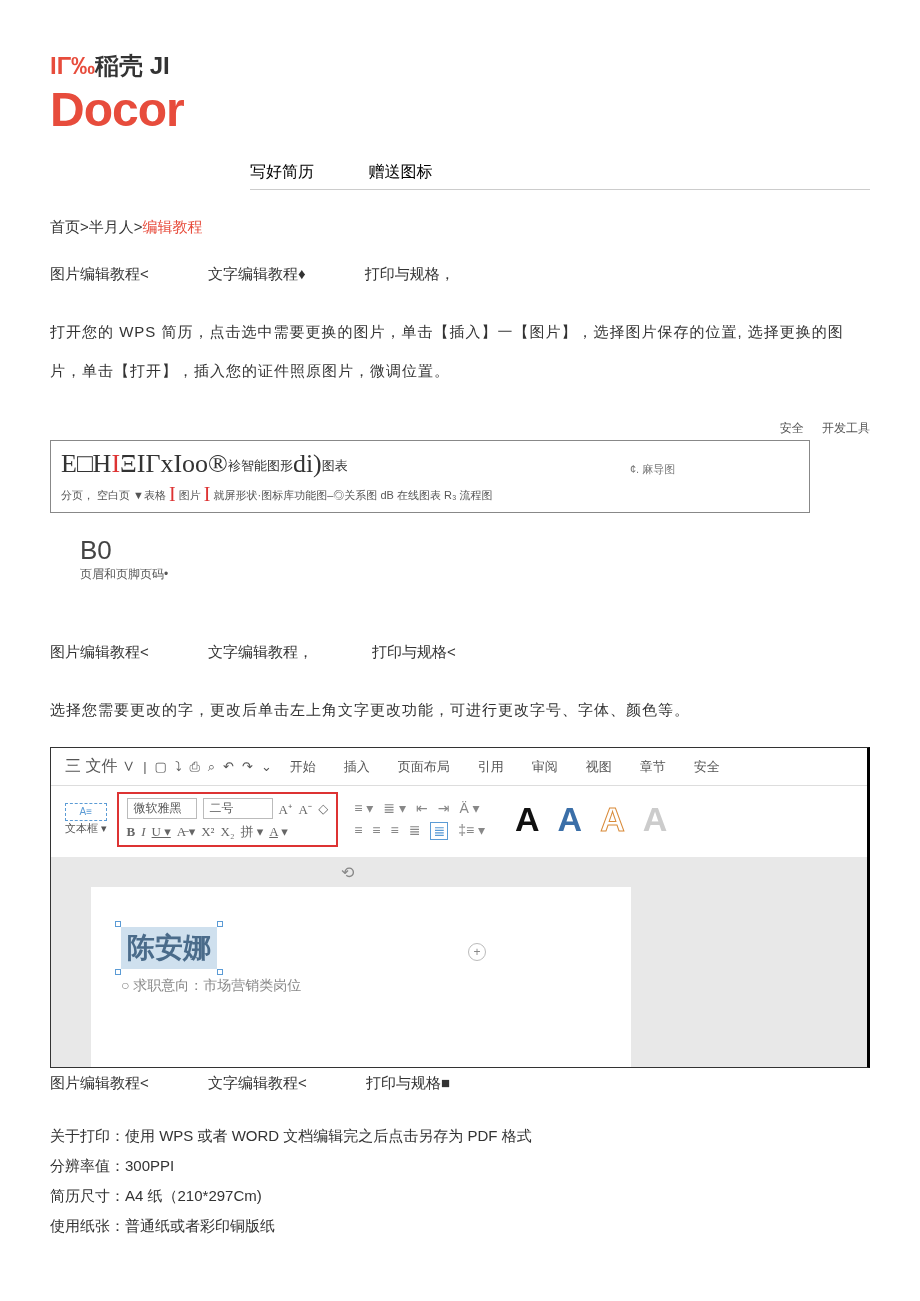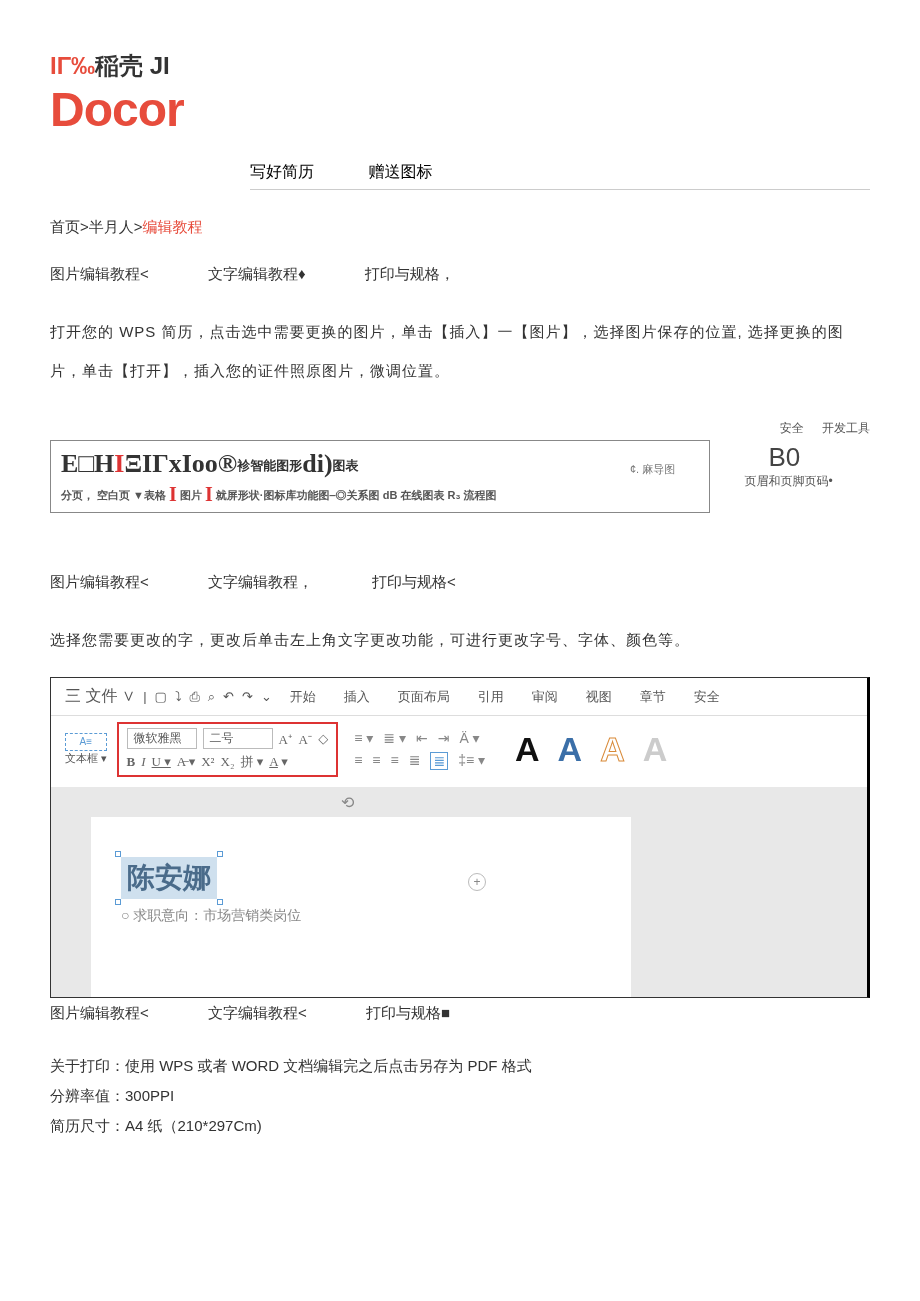--- a/index.html
+++ b/index.html
@@ -24,29 +24,29 @@
     .section { margin-top: 28px; }
     .tab-row { margin-bottom: 28px; font-size: 15px; }
     .tab-row span { margin-right: 55px; }
     
     .para { font-size: 15px; line-height: 2.6; letter-spacing: 1px; }
     
     
     .wps-bar { margin-top: 30px; position: relative; }
     .wps-right-labels { position: absolute; right: 0; top: 0; font-size: 12px; color: #555; }
     .wps-right-labels span { margin-left: 15px; }
-    .wps-main { border: 1px solid #888; padding: 8px 10px 6px 10px; margin-top: 20px; display: inline-block; width: 660px; vertical-align: top; font-weight: bold; }
+    .wps-main { border: 1px solid #888; padding: 8px 10px 6px 10px; margin-top: 20px; display: inline-block; width: 760px; vertical-align: top; }
     .wps-main-top { font-size: 20px; }
     .wps-main-top .serif { font-family: Georgia, serif; font-size: 26px; }
     .wps-main-top .red-i { color: #d33; font-family: Georgia, serif; font-size: 26px; }
     .wps-main-top .small { font-size: 13px; vertical-align: 2px; }
     .wps-main-bottom { font-size: 11px; color: #555; margin-top: 4px; }
     .wps-main-bottom .big-i { color: #d33; font-size: 20px; font-family: Georgia, serif; vertical-align: -2px; }
     .wps-side { display: inline-block; vertical-align: top; margin-left: 30px; margin-top: 22px; width: 120px; }
-    .wps-side .b0 { font-size: 26px; font-family: Arial; color: #444; margin-left: 24px; }
+    .wps-side .b0 { font-size: 26px; font-family: Arial; color: #444; }
     .wps-side .sub { font-size: 12px; color: #555; }
     .mind { position: absolute; left: 580px; top: 42px; font-size: 11px; color: #777; }
 
     
     .editor-shot { margin-top: 18px; border: 1px solid #333; border-right: 3px solid #000; background: #f5f5f5; }
     .editor-toolbar { background: #fff; padding: 8px 14px; border-bottom: 1px solid #ddd; display: flex; align-items: center; gap: 8px; font-size: 13px; color: #555; }
     .editor-toolbar .menu-icon { font-size: 16px; }
     .editor-toolbar .tab { margin: 0 10px; }
     .editor-sub { background: #fff; padding: 6px 14px 10px 14px; display: flex; align-items: center; gap: 10px; }
     .text-frame-btn { font-size: 11px; color: #555; text-align: center; line-height: 1.4; }
@@ -218,15 +218,16 @@
   <div class="tab-row" style="margin-top:6px">
     <span>图片编辑教程&lt;</span>
     <span>文字编辑教程&lt;</span>
     <span>打印与规格■</span>
   </div>
 
   <div class="info-list">
     <div>关于打印：使用 WPS 或者 WORD 文档编辑完之后点击另存为 PDF 格式</div>
     <div>分辨率值：300PPI</div>
     <div>简历尺寸：A4 纸（210*297Cm)</div>
+    <div>使用纸张：普通纸或者彩印铜版纸</div>
   </div>
 
 </div>
 
 </body></html>

